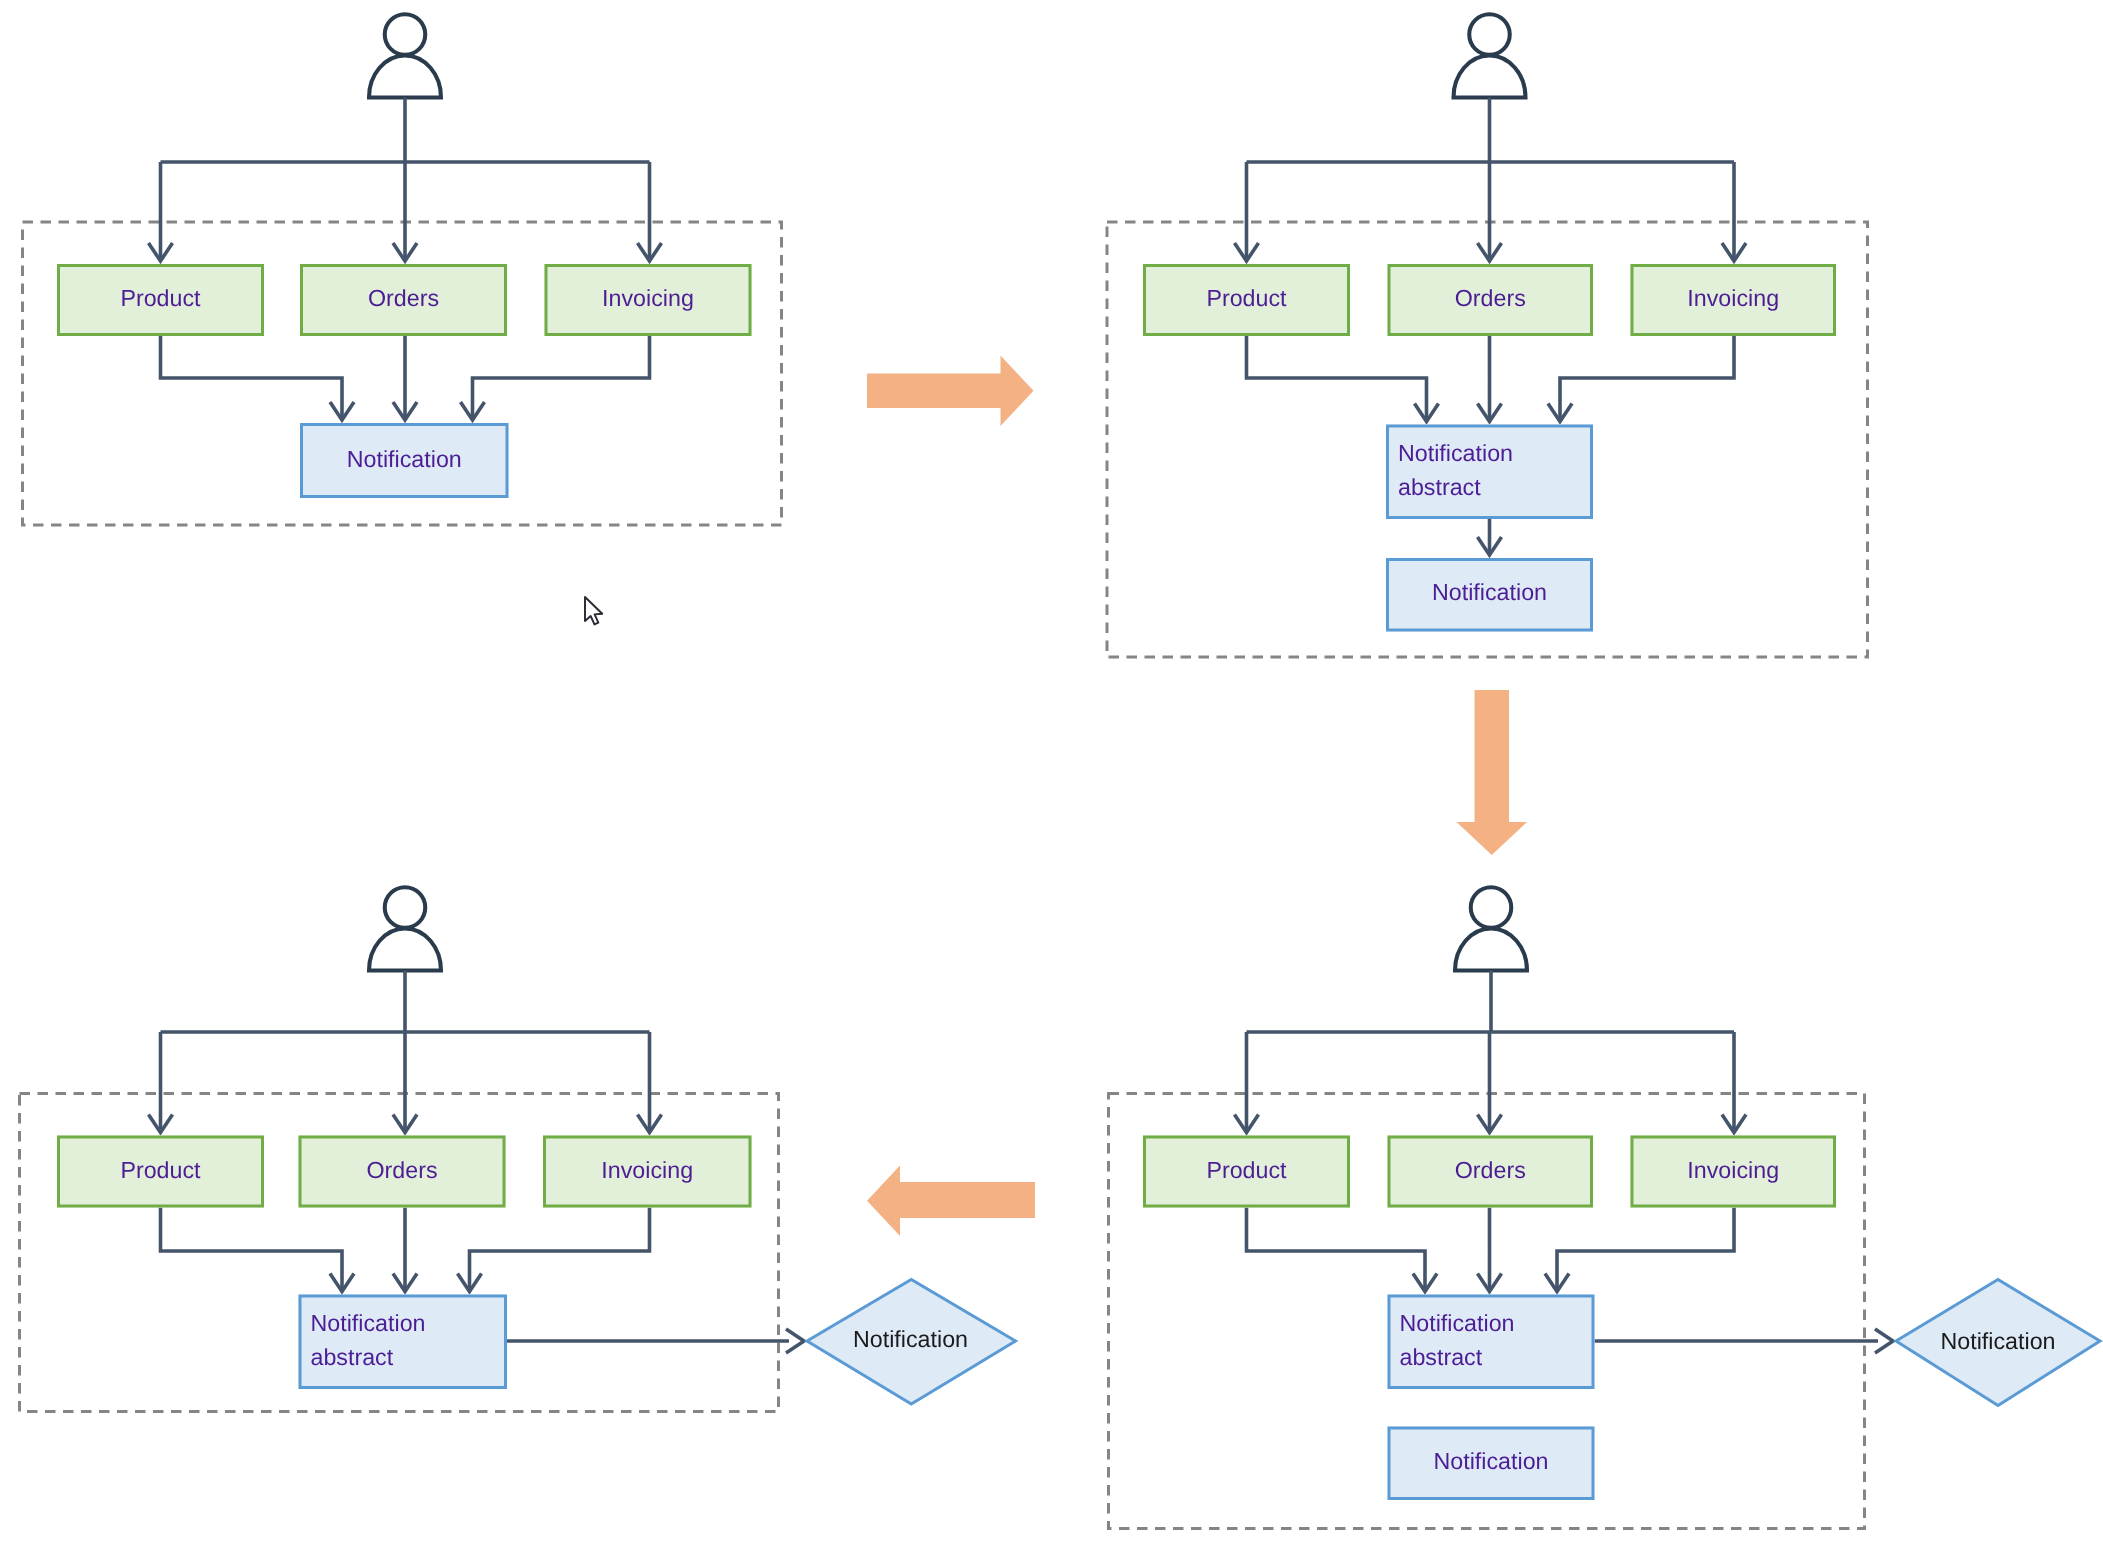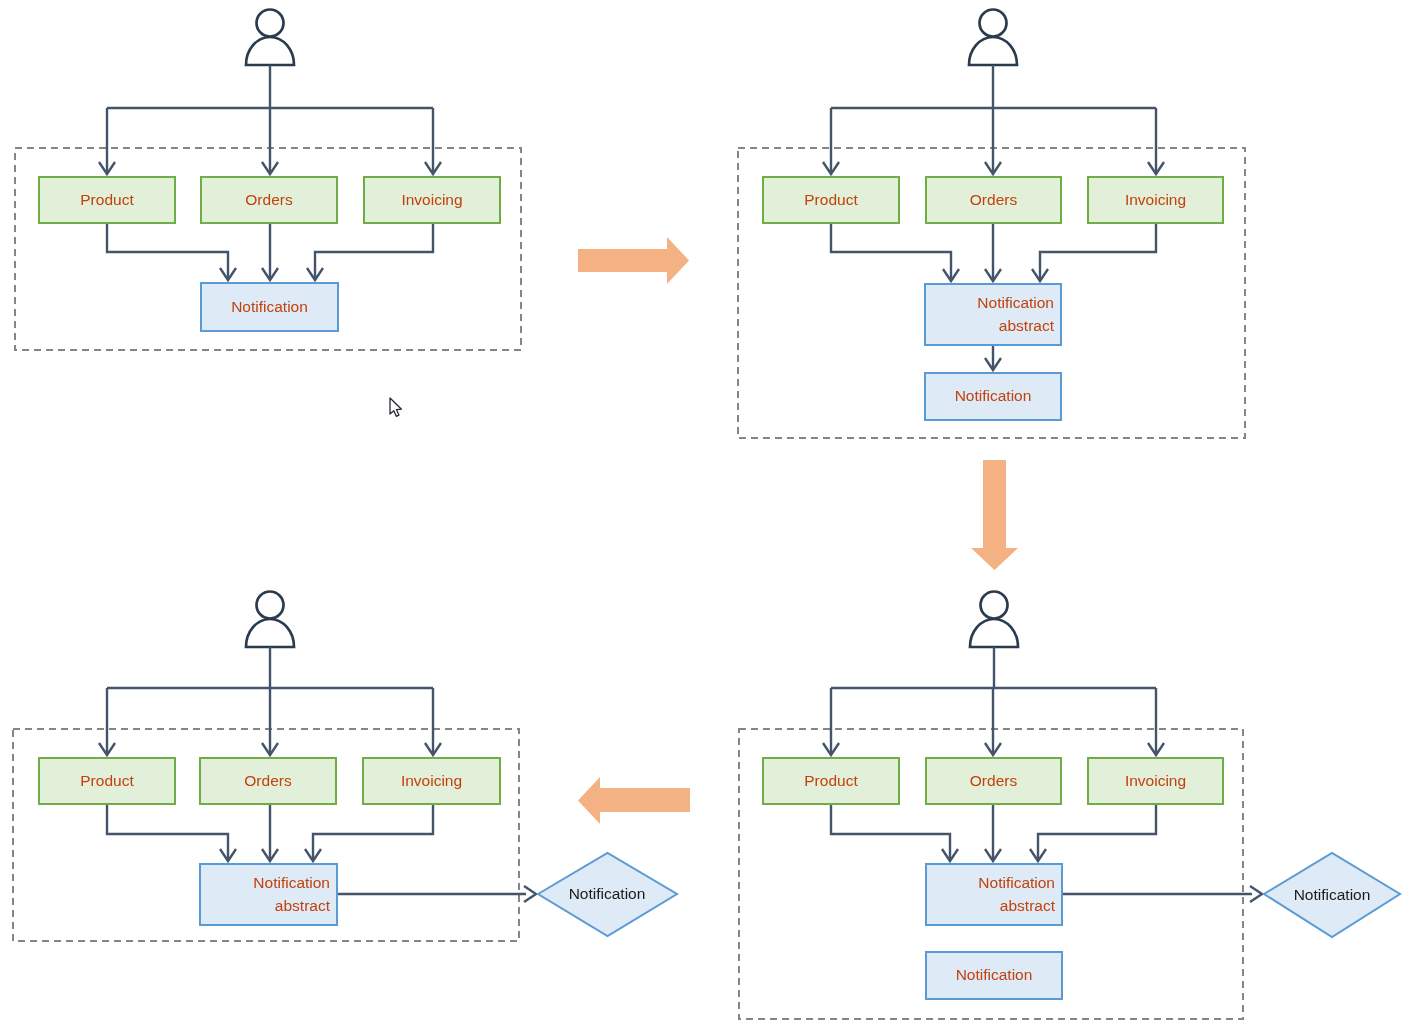--- a/index.html
+++ b/index.html
@@ -3,21 +3,21 @@
 <meta charset="utf-8">
 <style>
   html,body{margin:0;padding:0;background:#fff;}
   .stage{
     position:relative;width:1402px;height:1031px;background:#fff;overflow:hidden;
     font-family:"Liberation Sans","DejaVu Sans",sans-serif;
   }
   svg.overlay{position:absolute;left:0;top:0;}
   .box{
     position:absolute;display:flex;align-items:center;justify-content:center;
-    text-align:right;font-size:15.5px;color:#c2410c;line-height:1.45;
+    text-align:left;font-size:15.5px;color:#4c1d95;line-height:1.45;
     box-sizing:border-box;padding:0 6px;
   }
   .service{background:var(--service-fill,#e2efd9);border:2px solid var(--service-border,#70ad47);}
   .notif{background:var(--notif-fill,#deeaf6);border:2px solid var(--notif-border,#5b9bd5);}
   .diamond-label{
     position:absolute;transform:translate(-50%,-50%);font-size:15.5px;color:#1b1b1b;white-space:nowrap;
   }
   .connector{fill:none;stroke:var(--connector,#44546a);stroke-width:2.4;}
   .person{fill:#ffffff;stroke:var(--person,#2a3b4d);stroke-width:2.7;}
   .panel-border{fill:none;stroke:var(--panel-border,#858585);stroke-width:2;stroke-dasharray:7 5;}

